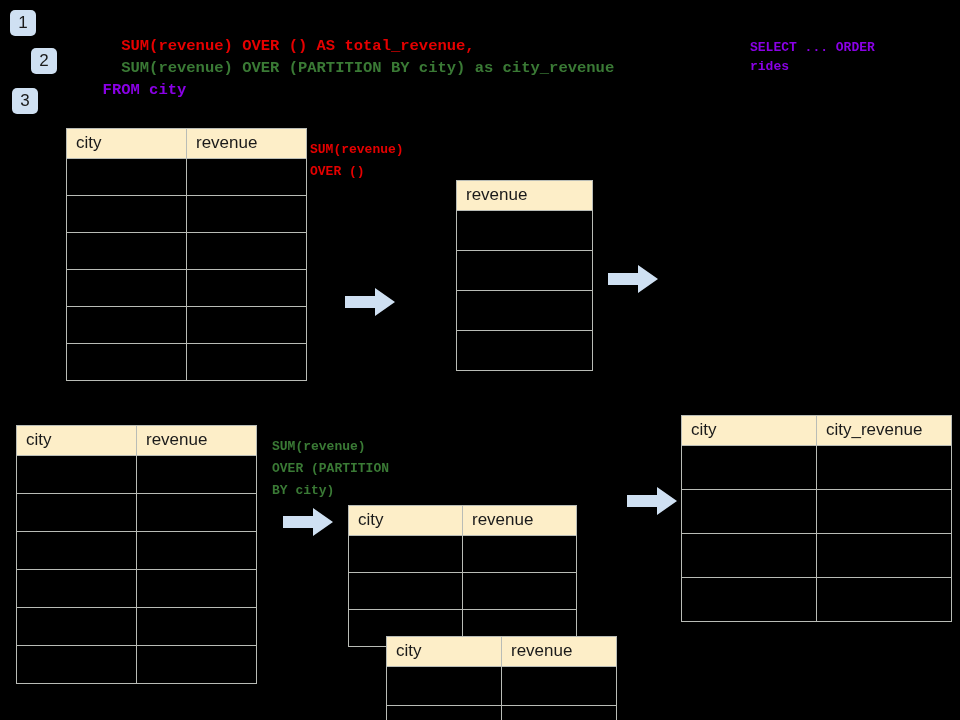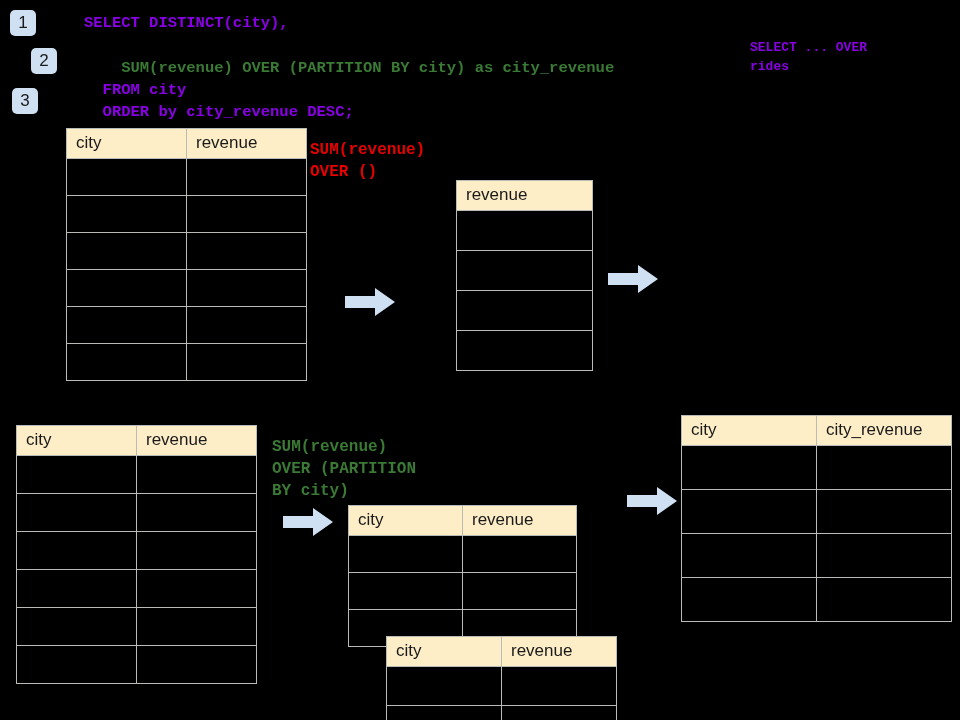--- a/index.html
+++ b/index.html
@@ -41,21 +41,21 @@
     letter-spacing: 0px;
   }
   .c-purple { color: #8a00e6; }
   .c-red    { color: #e60000; }
   .c-green  { color: #3a7a35; }
 
   
   .label {
     position: absolute;
     font-family: "Liberation Mono", monospace;
-    font-size: 16px;
+    font-size: 13px;
     line-height: 22px;
     white-space: pre;
     font-weight: bold;
   }
 
   
   .tbl {
     position: absolute;
     border-collapse: collapse;
     table-layout: fixed;
@@ -86,26 +86,25 @@
 </style>
 </head>
 <body>
 
 <div id="stage">
 
   <div class="badge" style="left:10px;  top:10px;">1</div>
   <div class="badge" style="left:31px;  top:48px;">2</div>
   <div class="badge" style="left:12px;  top:88px;">3</div>
 
-  <div class="code c-purple" style="left:84px; top:12px;">SELECT DISTINCT(city),</div>
+  <div class="code c-red" style="left:84px; top:35px;">    SUM(revenue) OVER () AS total_revenue,</div>
   <div class="code c-green" style="left:84px; top:57px;text-align:right;">    SUM(revenue) OVER (PARTITION BY city) as city_revenue</div>
   <div class="code c-purple" style="left:84px; top:79px;">  FROM city</div>
-  <div class="code c-purple" style="left:84px; top:101px;">  ORDER by city_revenue DESC;</div>
-
-  <div class="label c-purple" style="left:750px; top:38px; font-size:13px; line-height:19px;">SELECT ... OVER
+
+  <div class="label c-purple" style="left:750px; top:38px; font-size:13px; line-height:19px;">SELECT ... ORDER
 rides</div>
 
   <div class="label c-red" style="left:310px; top:139px;">SUM(revenue)
 OVER ()</div>
 
   <div class="label c-green" style="left:272px; top:436px;">SUM(revenue)
 OVER (PARTITION
 BY city)</div>
 
   <table class="tbl" style="left:66px; top:128px; width:240px;">

